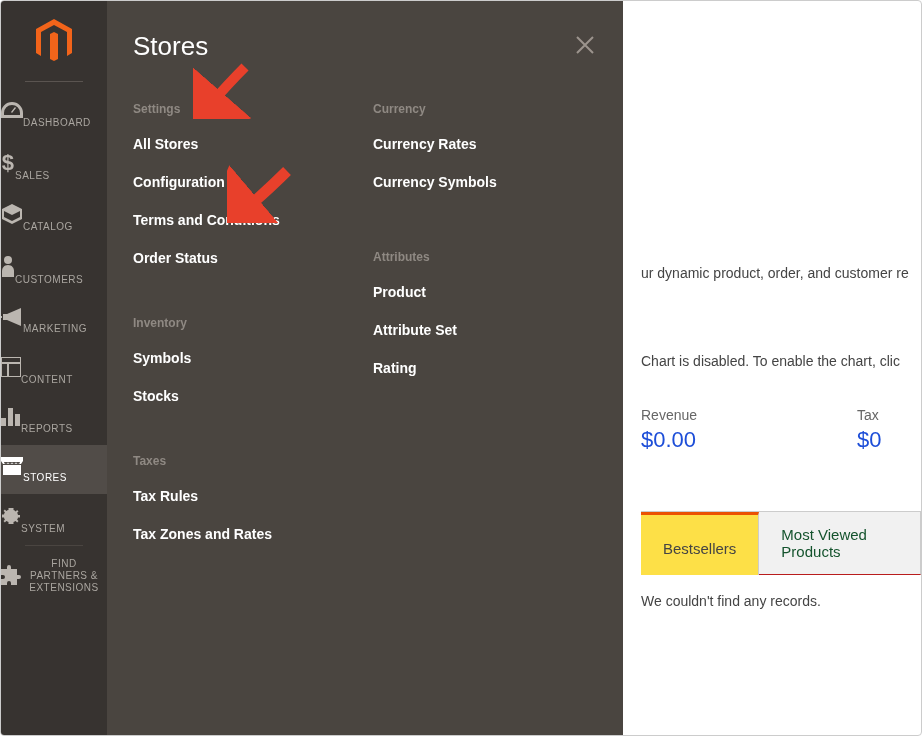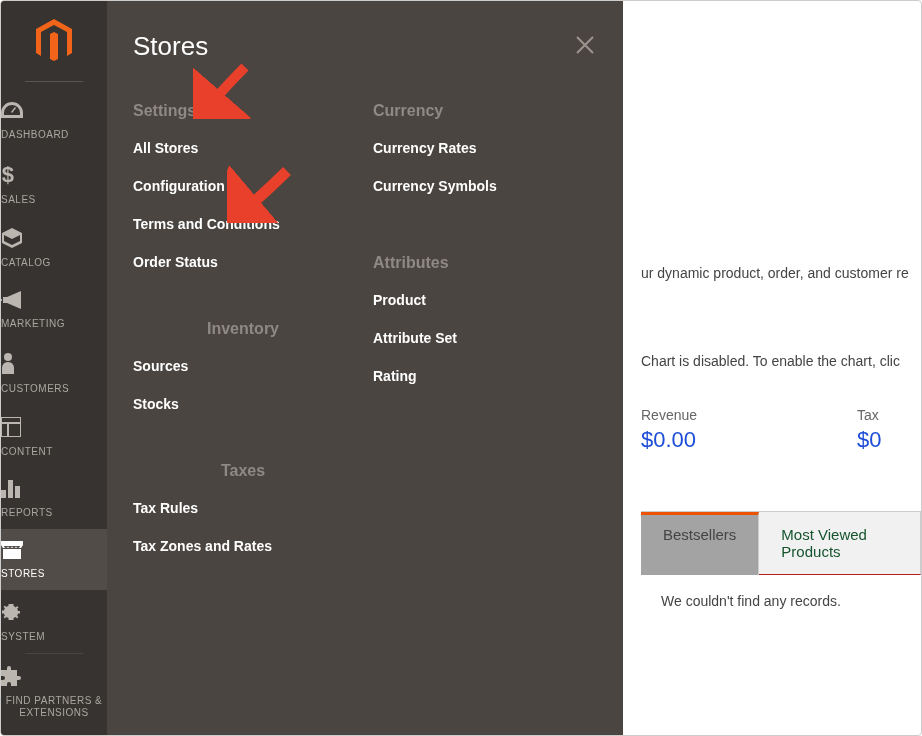--- a/index.html
+++ b/index.html
@@ -2,48 +2,48 @@
 <html><head>
 <meta charset="utf-8">
 <style>
   * { box-sizing: border-box; margin: 0; padding: 0; }
   body { font-family: 'Helvetica Neue', Arial, sans-serif; background: #fff; width: 922px; height: 736px; overflow: hidden; position: relative; border: 1px solid #ccc; border-radius: 4px; }
 
   
   .sidebar { position: absolute; left: 0; top: 0; width: 106px; height: 100%; background: #373330; display: flex; flex-direction: column; align-items: center; padding-top: 18px; }
   .logo { color: #f2641a; margin-bottom: 14px; }
   .sidebar-divider { width: 58px; height: 1px; background: #5a5450; margin: 0 0 8px 0; }
-  .nav-item { width: 100%; display: flex; flex-direction: column; align-items: flex-start; padding: 12px 0 10px 0; color: #aaa6a0; font-size: 10px; letter-spacing: 0.5px; cursor: pointer; text-align: center; line-height: 1.2; }
+  .nav-item { width: 100%; display: flex; flex-direction: row; align-items: flex-end; padding: 12px 0 10px 0; color: #aaa6a0; font-size: 10px; letter-spacing: 0.5px; cursor: pointer; text-align: center; line-height: 1.2; }
   .nav-item.active { background: #514c48; color: #fff; }
   .nav-item .icon { margin-bottom: 6px; color: #bbb6b0; }
   .nav-item.active .icon { color: #fff; }
   .nav-divider { width: 58px; height: 1px; background: #4a4541; }
 
   
   .flyout { position: absolute; left: 106px; top: 0; width: 516px; height: 100%; background: #4a4540; color: #fff; padding: 30px 30px 30px 26px; }
   .flyout-title { font-size: 26px; font-weight: 400; color: #fff; margin-bottom: 40px; }
   .close-btn { position: absolute; top: 34px; right: 28px; color: #9c948d; cursor: pointer; }
   .flyout-columns { display: flex; gap: 20px; }
   .flyout-col { flex: 1; }
-  .section-heading { color: #8f8983; font-size: 16px; font-weight: 600; margin-bottom: 20px; margin-top: 0; }
-  .section-heading.spaced { margin-top: 50px; text-align: center; }
+  .section-heading { color: #8f8983; font-size: 12px; font-weight: 600; margin-bottom: 20px; margin-top: 0; }
+  .section-heading.spaced { margin-top: 50px; }
   .flyout-link { display: block; color: #fff; font-size: 14px; font-weight: 700; margin-bottom: 22px; cursor: pointer; }
 
   
   .main { position: absolute; left: 622px; top: 0; right: 0; height: 100%; padding: 20px 0 0 18px; color: #333; }
   .main-text { font-size: 14px; color: #444; margin-top: 244px; }
   .chart-text { font-size: 14px; color: #444; margin-top: 72px; }
   .stats-row { display: flex; margin-top: 38px; }
   .stat { margin-right: 160px; }
   .stat-label { font-size: 14px; color: #666; margin-bottom: 4px; }
   .stat-value { font-size: 22px; color: #1d4ed8; font-weight: 400; }
   .tab-row { display: flex; margin-top: 58px; border-top: 1px solid #ccc; }
   .tab { padding: 14px 22px; font-size: 15px; color: #14532d; background: #f1f1f1; cursor: pointer; border-right: 1px solid #ccc; border-bottom: 1px solid #b91c1c;}
-  .tab.active { background: #a3a3a3; color: #444; border-top: 3px solid #eb5202; padding-top: 11px; border-bottom: none; }
-  .tab-content { padding: 18px 0 0 0; font-size: 14px; color: #444; margin-left: 20px; }
+  .tab.active { background: #fde047; color: #444; border-top: 3px solid #eb5202; padding-top: 25px; border-bottom: none; }
+  .tab-content { padding: 18px 0 0 0; font-size: 14px; color: #444; }
 
   
   .arrow { position: absolute; pointer-events: none; }
 </style>
 </head>
 <body>
 
 <div class="sidebar">
   <div class="logo">
     <svg width="40" height="44" viewBox="0 0 40 44">
@@ -67,32 +67,32 @@
   </div>
 
   <div class="nav-item">
     <span class="icon"><svg width="22" height="20" viewBox="0 0 22 20">
           <path fill="currentColor" d="M11 0L1 5v10l10 5 10-5V5zM3 7l8 4v6l-8-4zm16 0v6l-8 4v-6z"></path>
         </svg></span>
     <span>CATALOG</span>
   </div>
 
   <div class="nav-item">
-    <span class="icon"><svg width="22" height="18" viewBox="0 0 22 18">
-          <path fill="currentColor" d="M20 0L6 6H2v6h4l14 6V0zM0 8h1v2H0z"></path>
-        </svg></span>
-    <span>MARKETING</span>
-  </div>
-
-  <div class="nav-item">
     <span class="icon"><svg width="14" height="22" viewBox="0 0 14 22">
           <circle cx="7" cy="5" r="4" fill="currentColor"></circle>
           <path fill="currentColor" d="M7 10c-4 0-6 3-6 6v6h12v-6c0-3-2-6-6-6z"></path>
         </svg></span>
     <span>CUSTOMERS</span>
+  </div>
+
+  <div class="nav-item">
+    <span class="icon"><svg width="22" height="18" viewBox="0 0 22 18">
+          <path fill="currentColor" d="M20 0L6 6H2v6h4l14 6V0zM0 8h1v2H0z"></path>
+        </svg></span>
+    <span>MARKETING</span>
   </div>
 
   <div class="nav-item">
     <span class="icon"><svg width="20" height="20" viewBox="0 0 20 20">
           <rect x="0" y="0" width="20" height="20" fill="none" stroke="currentColor" stroke-width="2"></rect>
           <line x1="0" y1="6" x2="20" y2="6" stroke="currentColor" stroke-width="2"></line>
           <line x1="7" y1="6" x2="7" y2="20" stroke="currentColor" stroke-width="2"></line>
         </svg></span>
     <span>CONTENT</span>
   </div>
@@ -140,21 +140,21 @@
 
   <div class="flyout-columns">
     <div class="flyout-col">
       <div class="section-heading">Settings</div>
       <a class="flyout-link">All Stores</a>
       <a class="flyout-link">Configuration</a>
       <a class="flyout-link">Terms and Conditions</a>
       <a class="flyout-link">Order Status</a>
 
       <div class="section-heading spaced">Inventory</div>
-      <a class="flyout-link">Sources</a>
+      <a class="flyout-link">Symbols</a>
       <a class="flyout-link">Stocks</a>
 
       <div class="section-heading spaced">Taxes</div>
       <a class="flyout-link">Tax Rules</a>
       <a class="flyout-link">Tax Zones and Rates</a>
     </div>
 
     <div class="flyout-col">
       <div class="section-heading">Currency</div>
       <a class="flyout-link">Currency Rates</a>

